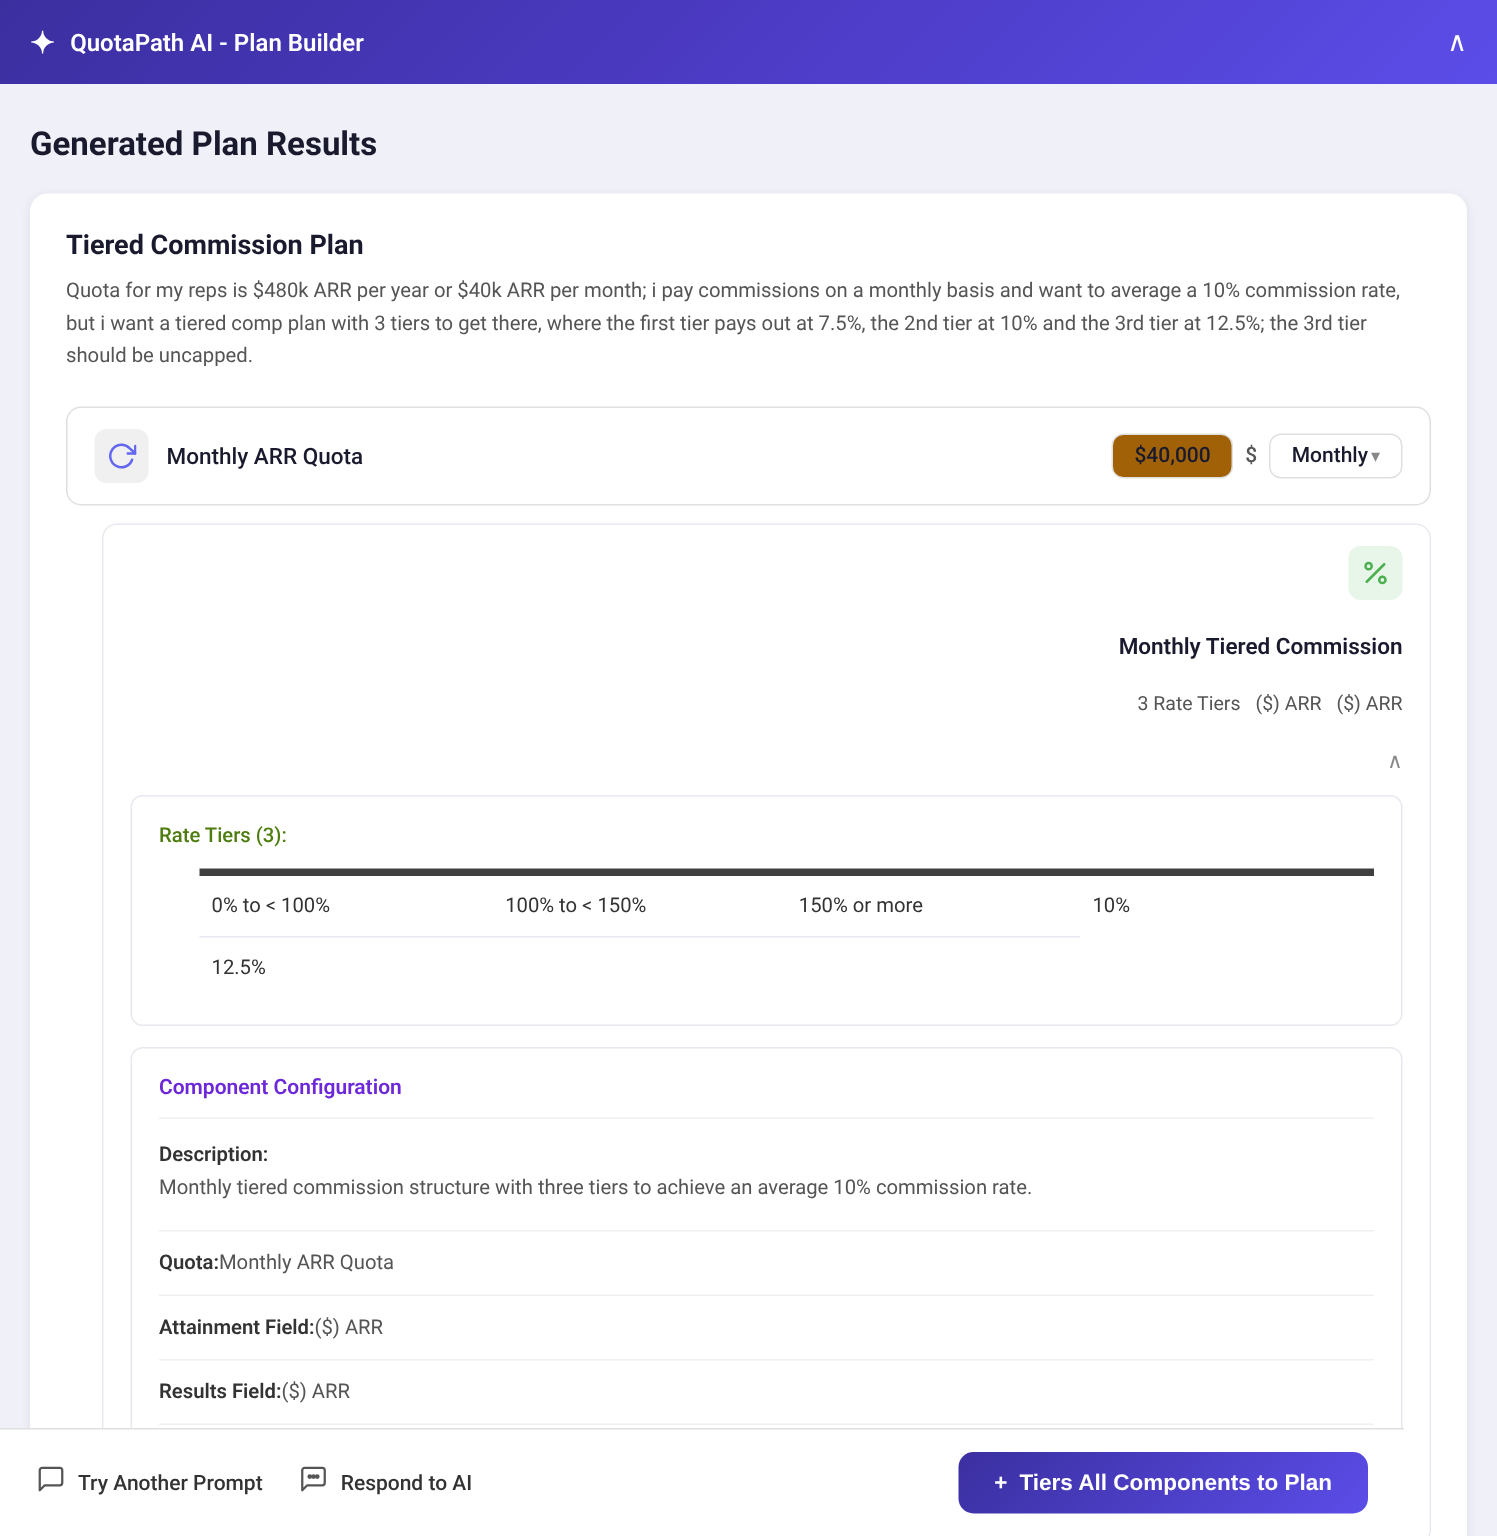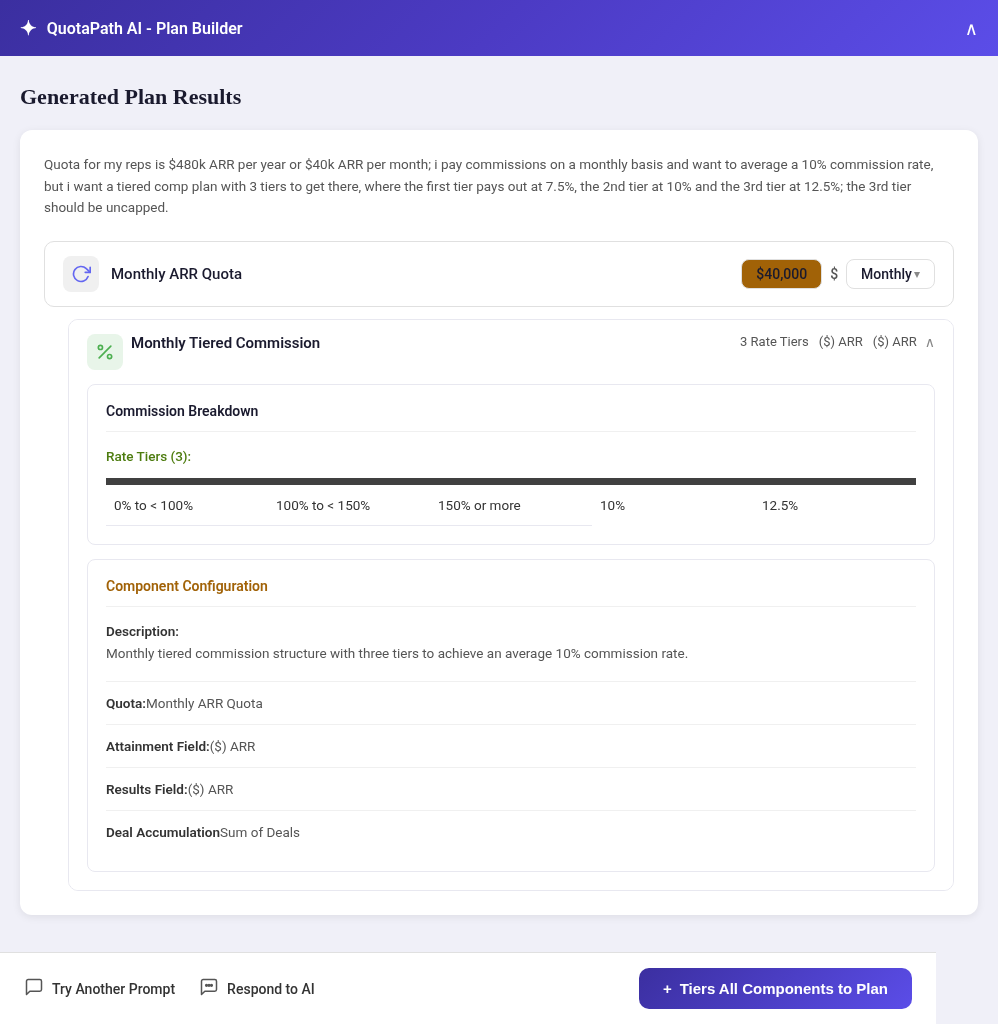--- a/index.html
+++ b/index.html
@@ -43,21 +43,20 @@
       background: #f0f0f8;
       min-height: calc(1024px - 56px);
       padding: 28px 20px 100px 20px;
     }
 
     .page-title {
       font-size: 22px;
       font-weight: 700;
       color: #1a1a2e;
       margin-bottom: 20px;
-      font-family: Liberation Serif, serif;
     }
 
     
     .card {
       background: white;
       border-radius: 12px;
       padding: 24px;
       box-shadow: 0 2px 8px rgba(0,0,0,0.08);
     }
 
@@ -141,24 +140,25 @@
 
     
     .commission-section {
       margin-left: 24px;
       border: 1px solid #e8e8f0;
       border-radius: 10px;
       overflow: hidden;
     }
     .commission-header {
       display: flex;
-      align-items: flex-start;
-      gap: 8px;
+      align-items: flex-end;
+      gap: 22px;
       padding: 14px 18px;
       background: white;
+      flex-direction: column;
     }
     .commission-icon {
       width: 36px;
       height: 36px;
       background: #e8f5e9;
       border-radius: 8px;
       display: flex;
       align-items: center;
       justify-content: center;
       font-size: 18px;
@@ -208,23 +208,24 @@
       border-bottom: 1px solid #f0f0f0;
     }
     .rate-tiers-label {
       font-size: 13.5px;
       color: #4d7c0f;
       font-weight: 500;
       margin-bottom: 14px;
     }
     .tiers-grid {
       display: grid;
-      grid-template-columns: 1fr 1fr 1fr 1fr 1fr;
+      grid-template-columns: 1fr 1fr 1fr 1fr;
       gap: 0;
-      border-top: 7px solid #404040;
+      border-top: 5px solid #404040;
+      margin-left: 27px;
     }
     .tier-cell {
       padding: 12px 8px;
       font-size: 13.5px;
       color: #333;
       border-bottom: 1px solid #e8e8f0;
     }
     .tier-cell.rate {
       font-size: 13.5px;
       color: #333;
@@ -233,21 +234,21 @@
 
     
     .config-box {
       border: 1px solid #e8e8f0;
       border-radius: 8px;
       padding: 18px;
     }
     .config-title {
       font-size: 14px;
       font-weight: 600;
-      color: #a16207;
+      color: #6d28d9;
       margin-bottom: 16px;
       padding-bottom: 12px;
       border-bottom: 1px solid #f0f0f0;
     }
     .config-desc-label {
       font-size: 13.5px;
       font-weight: 600;
       color: #333;
       margin-bottom: 4px;
     }
@@ -328,20 +329,21 @@
     <span class="header-icon">✦</span>
     <span>QuotaPath AI - Plan Builder</span>
   </div>
   <span class="header-close">∧</span>
 </div>
 
 <div class="main">
   <h1 class="page-title">Generated Plan Results</h1>
 
   <div class="card">
+    <div class="plan-title">Tiered Commission Plan</div>
     <div class="plan-description">Quota for my reps is $480k ARR per year or $40k ARR per month; i pay commissions on a monthly basis and want to average a 10% commission rate, but i want a tiered comp plan with 3 tiers to get there, where the first tier pays out at 7.5%, the 2nd tier at 10% and the 3rd tier at 12.5%; the 3rd tier should be uncapped.</div>
 
     <div class="quota-row">
       <div class="quota-icon">
         <svg width="20" height="20" viewBox="0 0 24 24" fill="none" stroke="#6366f1" stroke-width="2" stroke-linecap="round" stroke-linejoin="round">
           <polyline points="23 4 23 10 17 10"></polyline>
           <path d="M20.49 15a9 9 0 1 1-2.12-9.36L23 10"></path>
         </svg>
       </div>
       <span class="quota-label">Monthly ARR Quota</span>
@@ -369,21 +371,20 @@
           <span class="badge">3 Rate Tiers</span>
           <span class="badge">($) ARR</span>
           <span class="badge">($) ARR</span>
         </div>
         <span class="chevron-up">∧</span>
       </div>
 
       <div class="commission-body">
 
         <div class="breakdown-box">
-          <div class="breakdown-title">Commission Breakdown</div>
           <div class="rate-tiers-label">Rate Tiers (3):</div>
           <div class="tiers-grid">
             <div class="tier-cell">0% to &lt; 100%</div>
             <div class="tier-cell">100% to &lt; 150%</div>
             <div class="tier-cell">150% or more</div>
             <div class="tier-cell rate">10%</div>
             <div class="tier-cell rate">12.5%</div>
           </div>
         </div>
 

